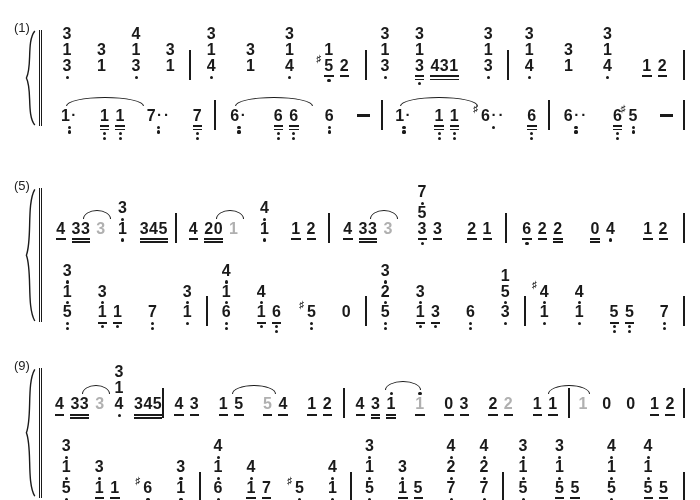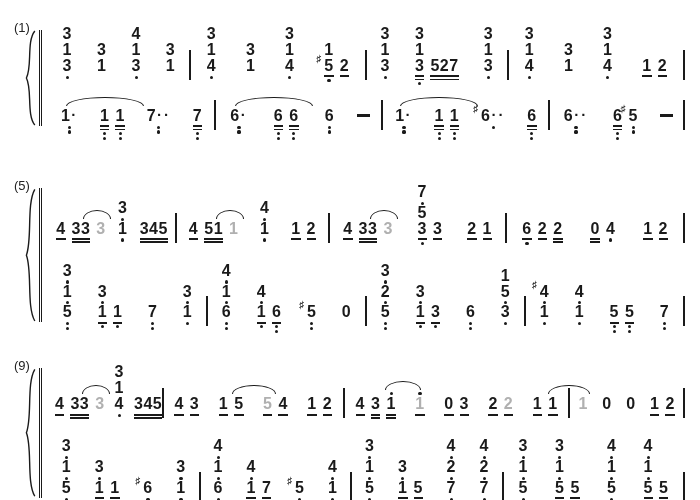--- a/index.html
+++ b/index.html
@@ -317,21 +317,21 @@
                     <span class="uz fix">
                       <span class="ul"></span>
                       <span class="ul"></span>
                       <span class="dots db">
                         <span class="dot"></span>
                       </span>
                     </span>
                   </span>
                   <span class="tok">
                     <span class="dl">
-                      <span class="dg">527</span>
+                      <span class="dg">431</span>
                     </span>
                     <span class="uz fix">
                       <span class="ul"></span>
                       <span class="ul"></span>
                     </span>
                   </span>
                 </span>
               </span>
               <span class="stack">
                 <span class="nrow">
@@ -842,21 +842,21 @@
                   <span class="tok">
                     <span class="dl">
                       <span class="dg">4</span>
                     </span>
                     <span class="uz fix">
                       <span class="ul"></span>
                     </span>
                   </span>
                   <span class="tok">
                     <span class="dl">
-                      <span class="dg">51</span>
+                      <span class="dg">20</span>
                     </span>
                     <span class="uz fix">
                       <span class="ul"></span>
                       <span class="ul"></span>
                     </span>
                   </span>
                   <span class="tok gray">
                     <span class="dl">
                       <span class="dg">1</span>
                     </span>

